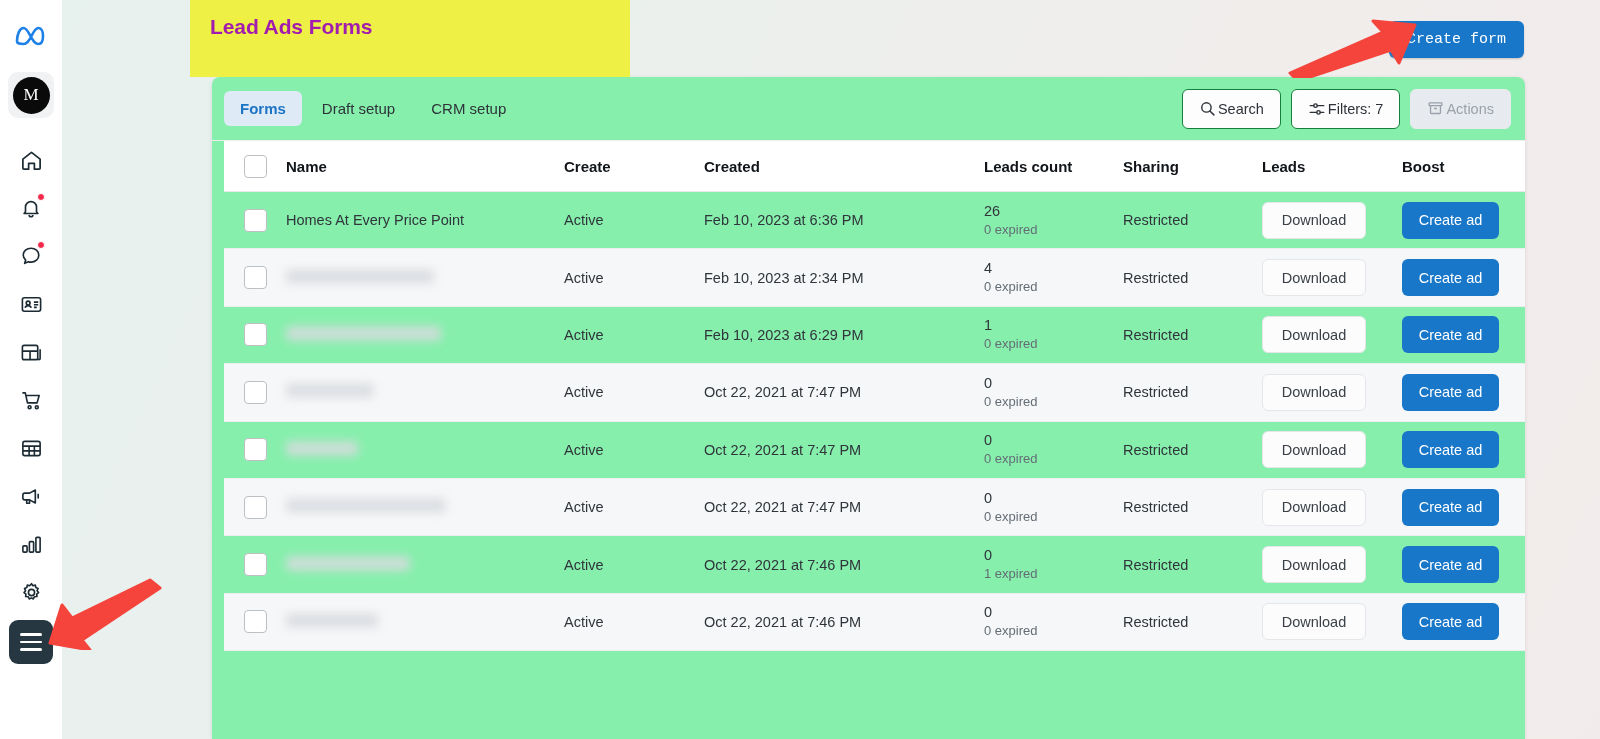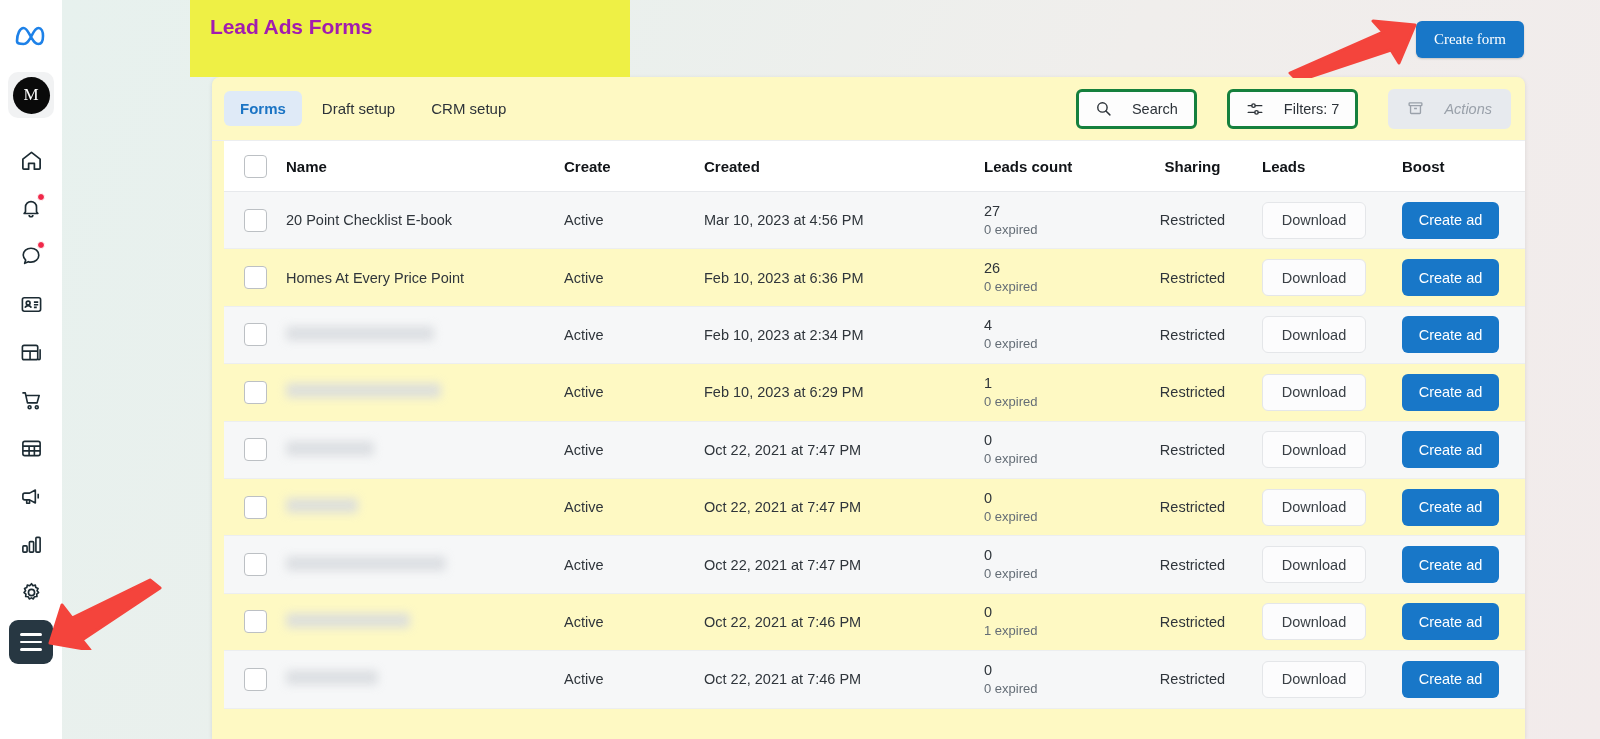--- a/index.html
+++ b/index.html
@@ -60,71 +60,71 @@
   .banner h1 {
     font-size: 21px; font-weight: bold; color: #a21caf; letter-spacing: -0.1px;
     line-height: 26px;
   }
   .banner p { font-size: 14.5px; color: #303439; margin-top: 3px; line-height: 20px; }
 
   
   .create-form-btn {
     position: absolute; right: 76px; top: 21px;
     background: #1877c8; color: #fff; border: none; border-radius: 6px;
-    font-size: 15px; font-family: Liberation Serif, serif;
+    font-size: 15px; font-family: Liberation Mono, monospace;
     padding: 10px 18px; cursor: pointer; z-index: 5;
     box-shadow: 0 1px 2px rgba(0,0,0,.18);
   }
 
   
   .card {
     position: absolute; left: 212px; top: 77px; width: 1313px; height: 662px;
-    background: #fef9c3; border-radius: 8px 8px 0 0;
+    background: #86efac; border-radius: 8px 8px 0 0;
     box-shadow: 0 1px 4px rgba(0,0,0,.10);
     overflow: hidden;
   }
 
   
   .toolbar {
     height: 64px; display: flex; align-items: center;
     padding: 0 14px 0 12px; border-bottom: 1px solid #eceef0;
   }
   .tabs { display: flex; align-items: center; gap: 4px; }
   .tab {
     font-size: 15px; color: #2d3339; padding: 9px 16px; border-radius: 6px;
     cursor: pointer; white-space: nowrap;
   }
   .tab.active { background: #dfeaf7; color: #1b74c4; font-weight: bold; }
   .toolbar-right { margin-left: auto; display: flex; align-items: center; gap: 10px; }
   .tbtn {
-    display: flex; align-items: center; gap: 20px;
+    display: flex; align-items: center; gap: 2px;
     height: 40px; padding: 0 16px; border-radius: 6px;
-    border: 3px solid #15803d; background: #fdfdfd;
-    font-size: 14.5px; color: #2d3339; cursor: pointer; white-space: nowrap; margin-left: 20px;
-  }
-  .tbtn.disabled { background: #e7eaee; border-color: #e7eaee; color: #9aa1aa; cursor: default; font-style: italic; }
+    border: 1px solid #15803d; background: #fdfdfd;
+    font-size: 14.5px; color: #2d3339; cursor: pointer; white-space: nowrap;
+  }
+  .tbtn.disabled { background: #e7eaee; border-color: #e7eaee; color: #9aa1aa; cursor: default; }
   .tbtn svg { display: block; flex: none; }
 
   
   table { width: 100%; border-collapse: collapse; table-layout: fixed; margin-left: 12px; }
   thead th {
     font-size: 15px; font-weight: bold; color: #111418; text-align: left;
     padding: 14px 0 13px 0; border-bottom: 1px solid #e7e9ec; background: #fff;
   }
   tbody td {
     font-size: 14.5px; color: #2f353b; padding: 0; height: 57.4px;
     vertical-align: middle; border-bottom: 1px solid #eceef0;
   }
   tr.shade td { background: #f6f7f8; }
   .c-check { width: 62px; padding-left: 20px !important; }
   .c-name { width: 278px; }
   .c-status { width: 140px; }
   .c-created { width: 280px; }
   .c-leads { width: 139px; }
-  .c-sharing { width: 139px; text-align: center; }
+  .c-sharing { width: 139px; }
   .c-dl { width: 140px; }
   .c-boost { width: 135px; }
 
   .checkbox {
     width: 23px; height: 23px; border: 1px solid #bcc0c4; border-radius: 4px;
     background: #fff; cursor: pointer;
   }
   .lead-num { font-size: 14.5px; color: #2f353b; line-height: 19px; }
   .lead-exp { font-size: 13px; color: #646d76; line-height: 18px; }
 
@@ -310,35 +310,20 @@
           <th class="c-name">Name</th>
           <th class="c-status">Create</th>
           <th class="c-created">Created</th>
           <th class="c-leads">Leads count</th>
           <th class="c-sharing">Sharing</th>
           <th class="c-dl">Leads</th>
           <th class="c-boost">Boost</th>
         </tr>
       </thead>
       <tbody id="tbody">
-          <tr class="shade">
-            <td class="c-check">
-              <div class="checkbox"></div>
-            </td>
-            <td class="c-name">20 Point Checklist E-book</td>
-            <td class="c-status">Active</td>
-            <td class="c-created">Mar 10, 2023 at 4:56 PM</td>
-            <td class="c-leads">
-              <div class="lead-num">27</div>
-              <div class="lead-exp">0 expired</div>
-            </td>
-            <td class="c-sharing">Restricted</td>
-            <td class="c-dl"><button class="dl-btn">Download</button></td>
-            <td class="c-boost"><button class="ad-btn">Create ad</button></td>
-          </tr>
           <tr>
             <td class="c-check">
               <div class="checkbox"></div>
             </td>
             <td class="c-name">Homes At Every Price Point</td>
             <td class="c-status">Active</td>
             <td class="c-created">Feb 10, 2023 at 6:36 PM</td>
             <td class="c-leads">
               <div class="lead-num">26</div>
               <div class="lead-exp">0 expired</div>

